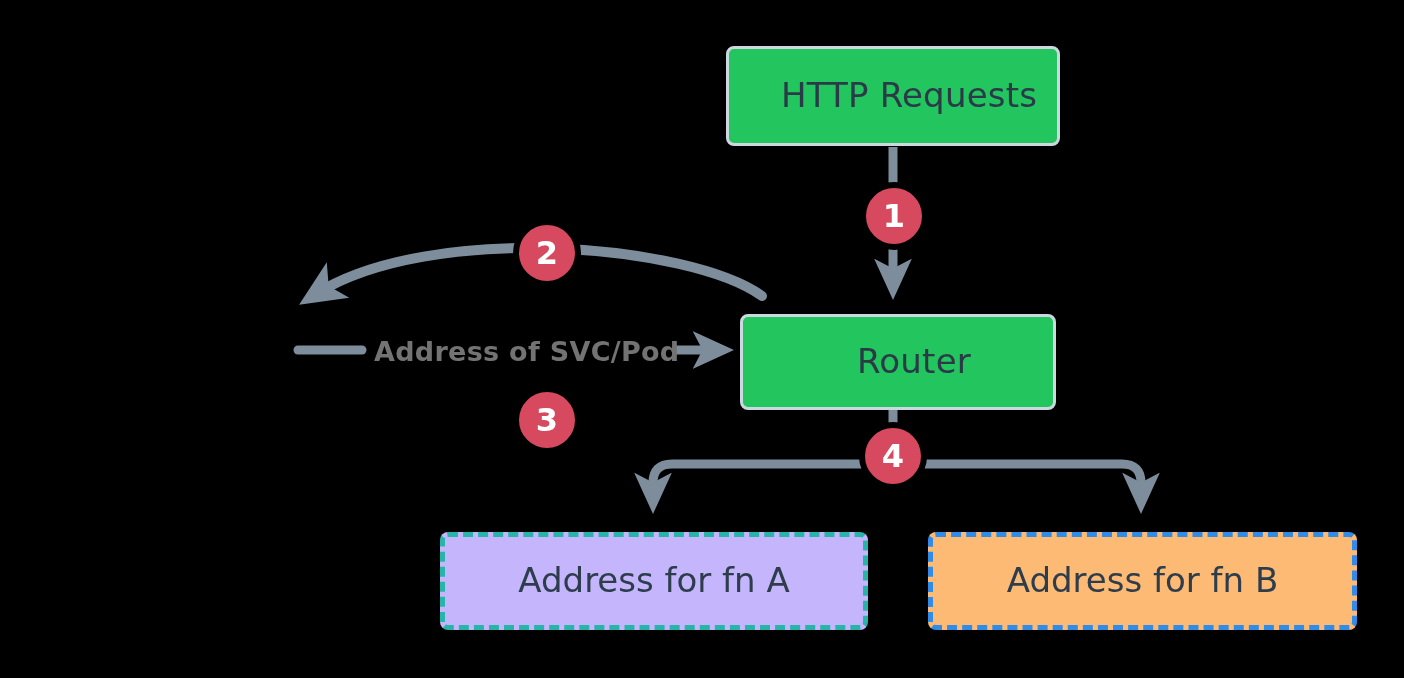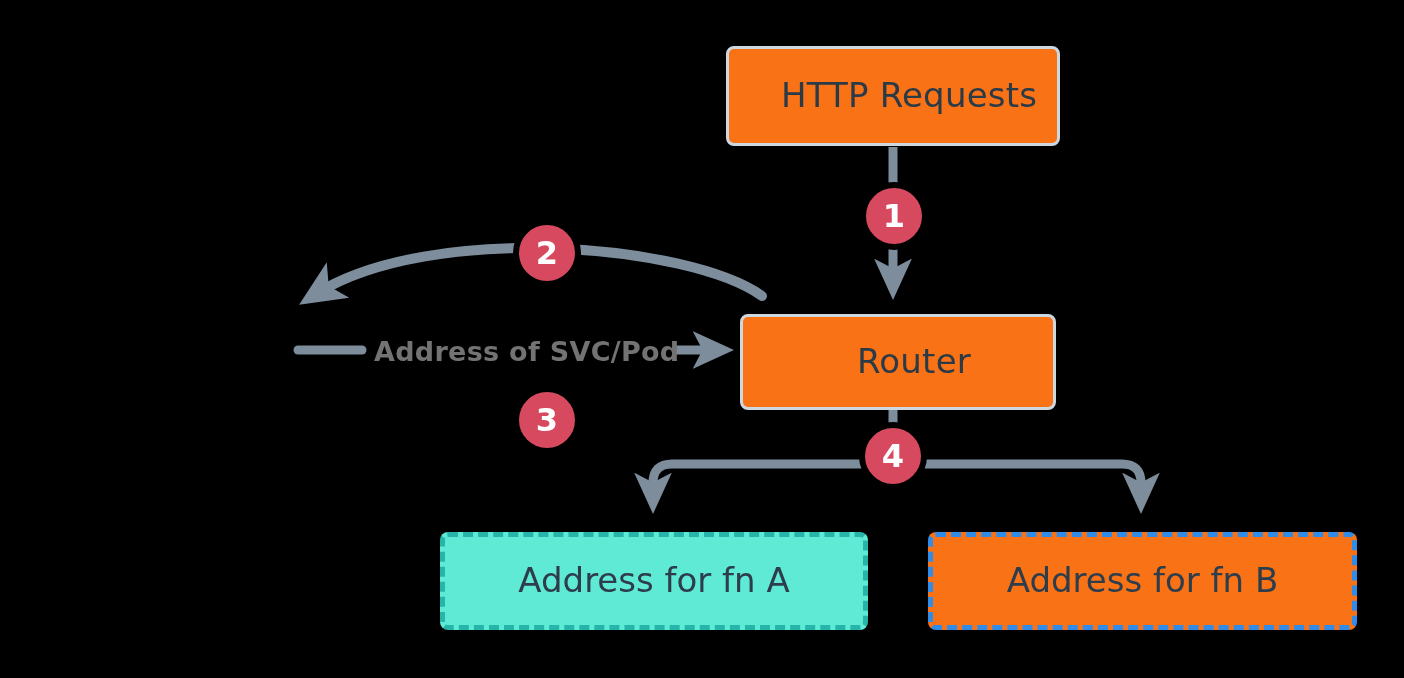--- a/index.html
+++ b/index.html
@@ -29,35 +29,35 @@
     position: absolute;
     box-sizing: border-box;
     display: flex;
     align-items: center;
     justify-content: center;
     border-radius: 8px;
     text-align: center;
     line-height: 1.1;
   }
   .node-plain {
-    background: #f97316;
+    background: #22c55e;
     border: 3px solid #ccd7e0;
     color: #2b3a47;
     font-size: 34px;
     letter-spacing: 0.2px;
     padding-left: 32px;
   }
   .node-dashed-teal {
-    background: #5eead4;
+    background: #c4b5fd;
     border: 5px dashed #26b5a8;
     color: #2e3d4c;
     font-size: 34px;
   }
   .node-dashed-blue {
-    background: #f97316;
+    background: #fdba74;
     border: 5px dashed #318ce7;
     color: #2e3d4c;
     font-size: 34px;
   }
   .step-badge {
     position: absolute;
     box-sizing: border-box;
     border-radius: 50%;
     background: #d6495f;
     border: 6px solid #000000;

